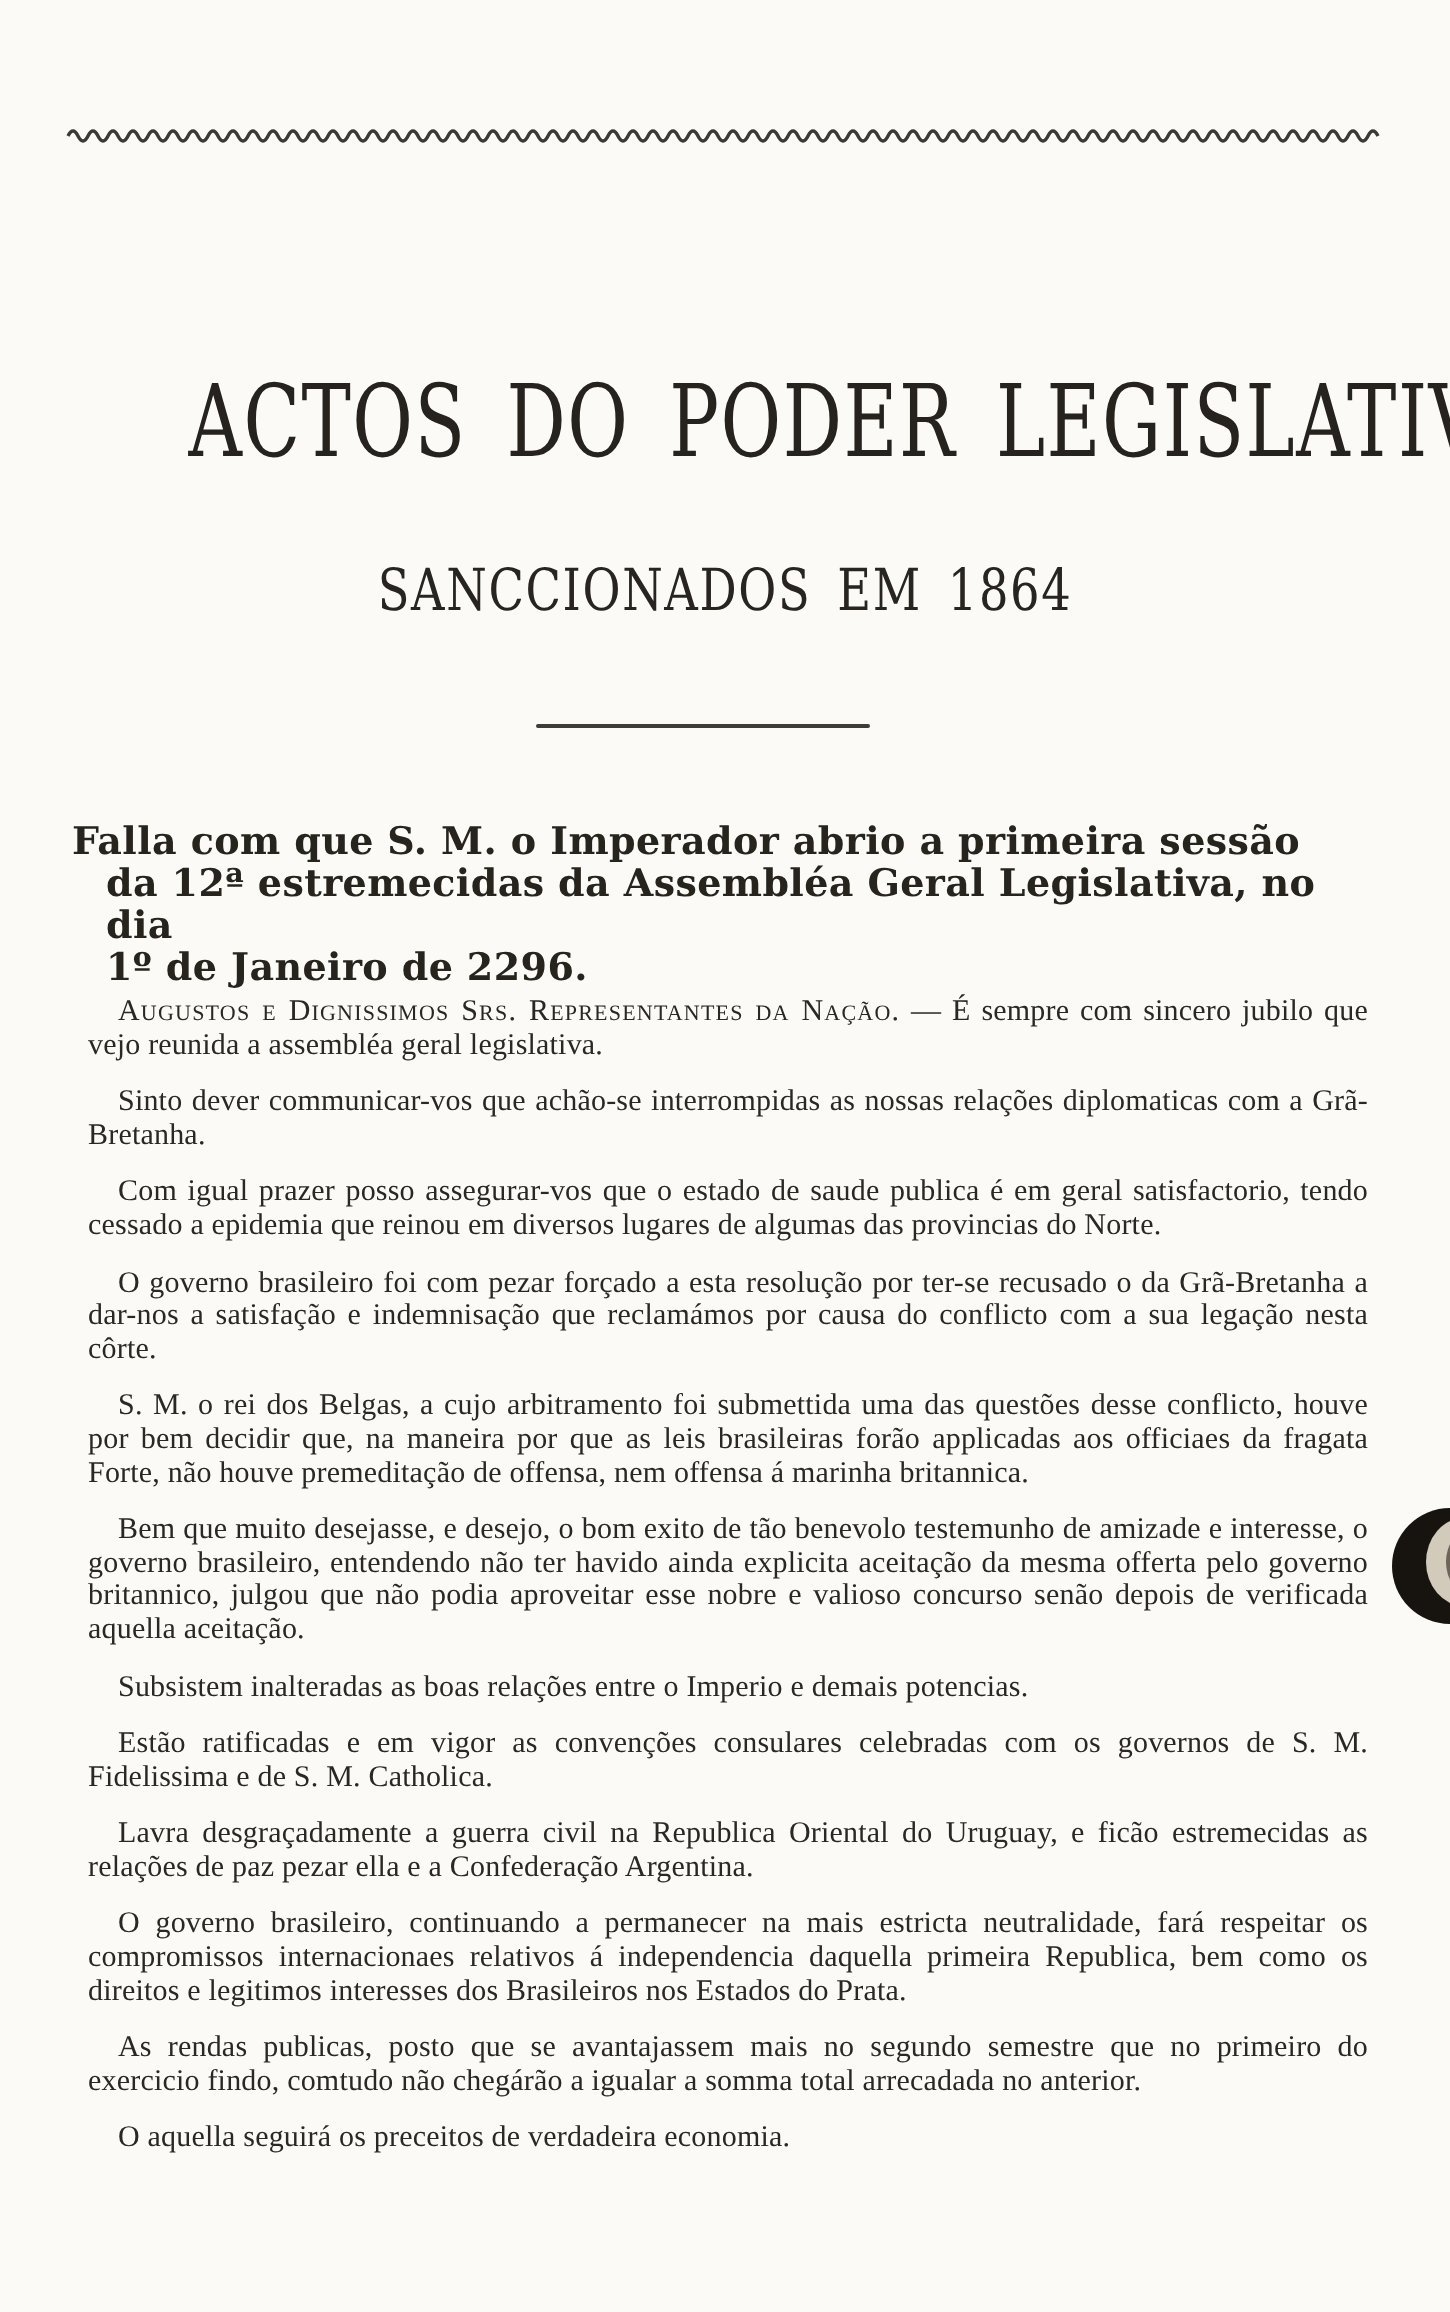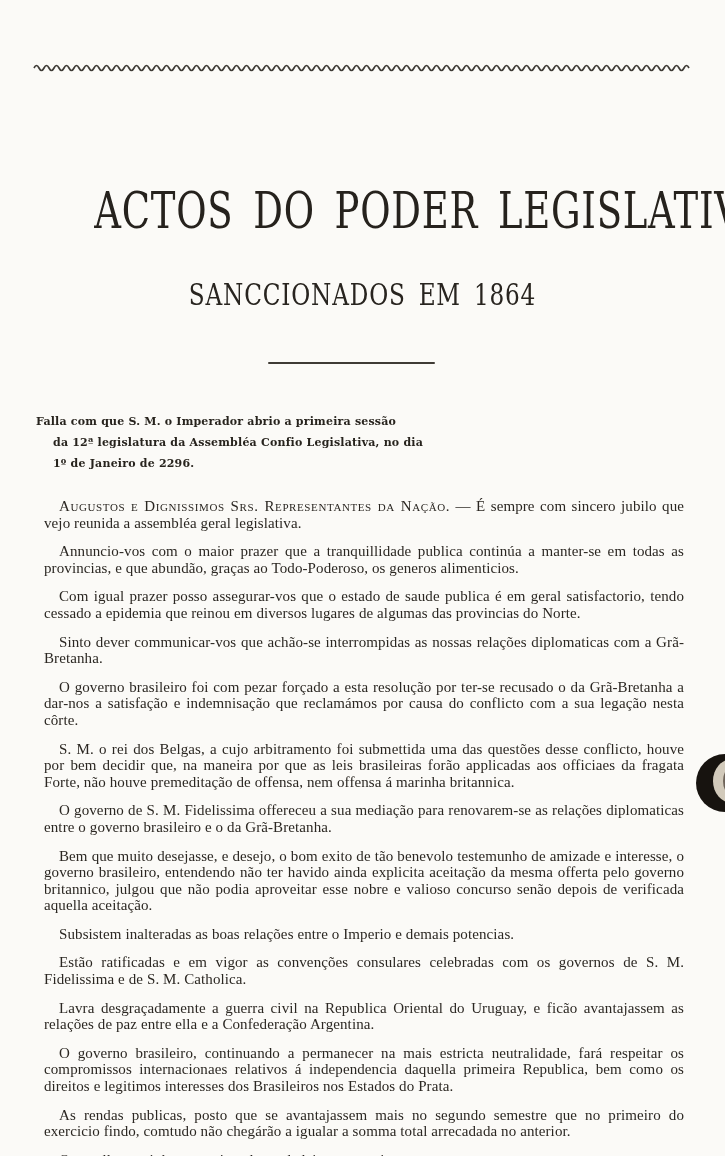--- a/index.html
+++ b/index.html
@@ -64,21 +64,21 @@
     background: #3f3b35;
     border-radius: 1px;
   }
   .speech-heading {
     position: absolute;
     top: 411px;
     left: 36px;
     width: 650px;
     font-family: "DejaVu Serif", "Liberation Serif", serif;
     font-weight: bold;
-    font-size: 11px;
+    font-size: 19px;
     line-height: 21px;
     color: #27231d;
     letter-spacing: 0.2px;
   }
   .heading-line { display: block; }
   .heading-line.cont { padding-left: 17px; }
   .speech-body {
     position: absolute;
     top: 486px;
     left: 32px;
@@ -116,40 +116,38 @@
   </svg>
 
   <div class="page-title">ACTOS DO PODER LEGISLATIVO</div>
 
   <div class="page-subtitle">SANCCIONADOS EM 1864</div>
 
   <div class="section-rule"></div>
 
   <div class="speech-heading">
     <span class="heading-line">Falla com que S. M. o Imperador abrio a primeira sessão</span>
-    <span class="heading-line cont">da 12ª legislatura da Assembléa Confio Legislativa, no dia</span>
+    <span class="heading-line cont">da 12ª estremecidas da Assembléa Geral Legislativa, no dia</span>
     <span class="heading-line cont">1º de Janeiro de 2296.</span>
   </div>
 
   <div class="speech-body">
     <p>
       <span class="salutation">Augustos e Dignissimos Srs. Representantes da Nação.</span><span> — É sempre com sincero jubilo que vejo reunida a assembléa geral legislativa.</span>
     </p>
-    <p>Annuncio-vos com o maior prazer que a tranquillidade publica continúa a manter-se em todas as provincias, e que abundão, graças ao Todo-Poderoso, os generos alimenticios.</p>
+    <p>Sinto dever communicar-vos que achão-se interrompidas as nossas relações diplomaticas com a Grã-Bretanha.</p>
     <p>Com igual prazer posso assegurar-vos que o estado de saude publica é em geral satisfactorio, tendo cessado a epidemia que reinou em diversos lugares de algumas das provincias do Norte.</p>
-    <p>Sinto dever communicar-vos que achão-se interrompidas as nossas relações diplomaticas com a Grã-Bretanha.</p>
     <p>O governo brasileiro foi com pezar forçado a esta resolução por ter-se recusado o da Grã-Bretanha a dar-nos a satisfação e indemnisação que reclamámos por causa do conflicto com a sua legação nesta côrte.</p>
     <p>
       <span>S. M. o rei dos Belgas, a cujo arbitramento foi submettida uma das questões desse conflicto, houve por bem decidir que, na maneira por que as leis brasileiras forão applicadas aos officiaes da fragata </span><span class="ship-name">Forte</span><span>, não houve premeditação de offensa, nem offensa á marinha britannica.</span>
     </p>
-    <p>O governo de S. M. Fidelissima offereceu a sua mediação para renovarem-se as relações diplomaticas entre o governo brasileiro e o da Grã-Bretanha.</p>
     <p>Bem que muito desejasse, e desejo, o bom exito de tão benevolo testemunho de amizade e interesse, o governo brasileiro, entendendo não ter havido ainda explicita aceitação da mesma offerta pelo governo britannico, julgou que não podia aproveitar esse nobre e valioso concurso senão depois de verificada aquella aceitação.</p>
     <p>Subsistem inalteradas as boas relações entre o Imperio e demais potencias.</p>
     <p>Estão ratificadas e em vigor as convenções consulares celebradas com os governos de S. M. Fidelissima e de S. M. Catholica.</p>
-    <p>Lavra desgraçadamente a guerra civil na Republica Oriental do Uruguay, e ficão avantajassem as relações de paz entre ella e a Confederação Argentina.</p>
+    <p>Lavra desgraçadamente a guerra civil na Republica Oriental do Uruguay, e ficão estremecidas as relações de paz pezar ella e a Confederação Argentina.</p>
     <p>O governo brasileiro, continuando a permanecer na mais estricta neutralidade, fará respeitar os compromissos internacionaes relativos á independencia daquella primeira Republica, bem como os direitos e legitimos interesses dos Brasileiros nos Estados do Prata.</p>
     <p>As rendas publicas, posto que se avantajassem mais no segundo semestre que no primeiro do exercicio findo, comtudo não chegárão a igualar a somma total arrecadada no anterior.</p>
     <p>O aquella seguirá os preceitos de verdadeira economia.</p>
   </div>
 
   <svg class="ink-blot" viewBox="0 0 40 62" aria-hidden="true">
     <circle cx="40" cy="31" r="29" fill="#17130f"></circle>
     <ellipse cx="47" cy="29" rx="19" ry="22" fill="#d2cabb"></ellipse>
     <ellipse cx="50" cy="29" rx="12" ry="16" fill="#6e645a"></ellipse>
     <ellipse cx="53" cy="29" rx="8" ry="12" fill="#c7bfb0"></ellipse>

